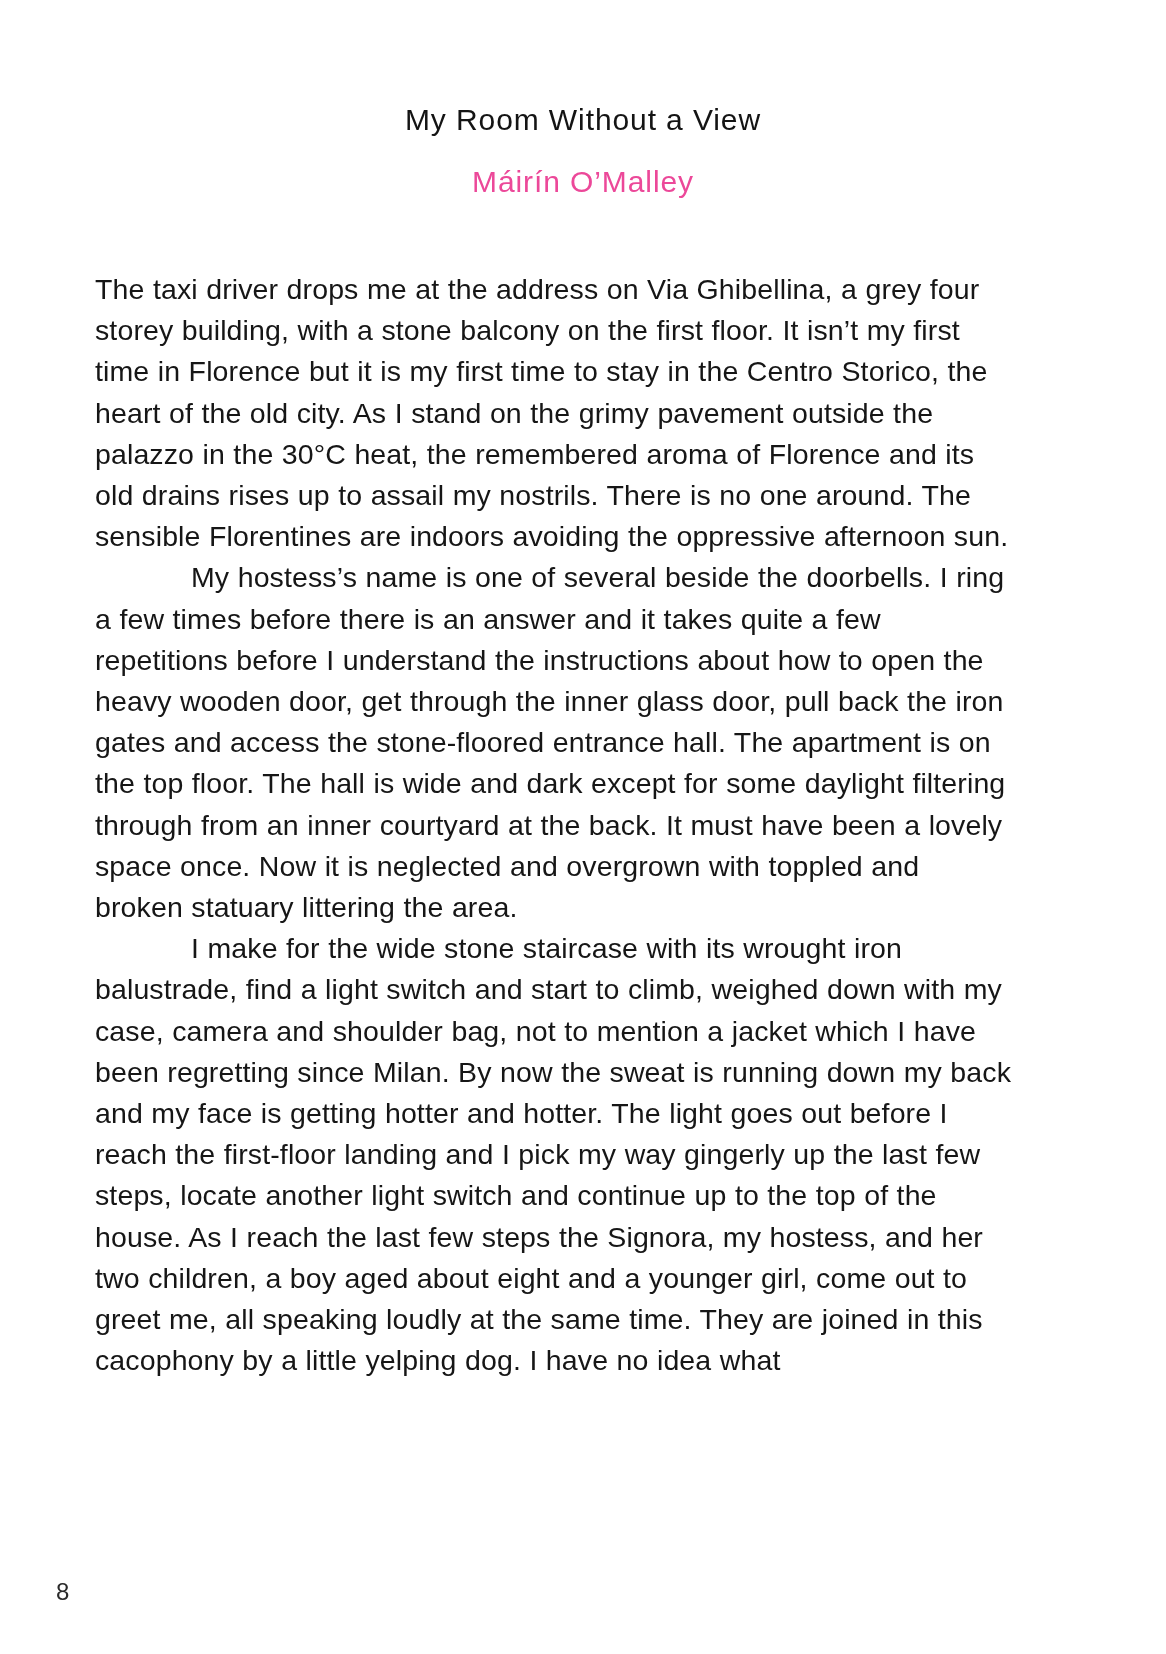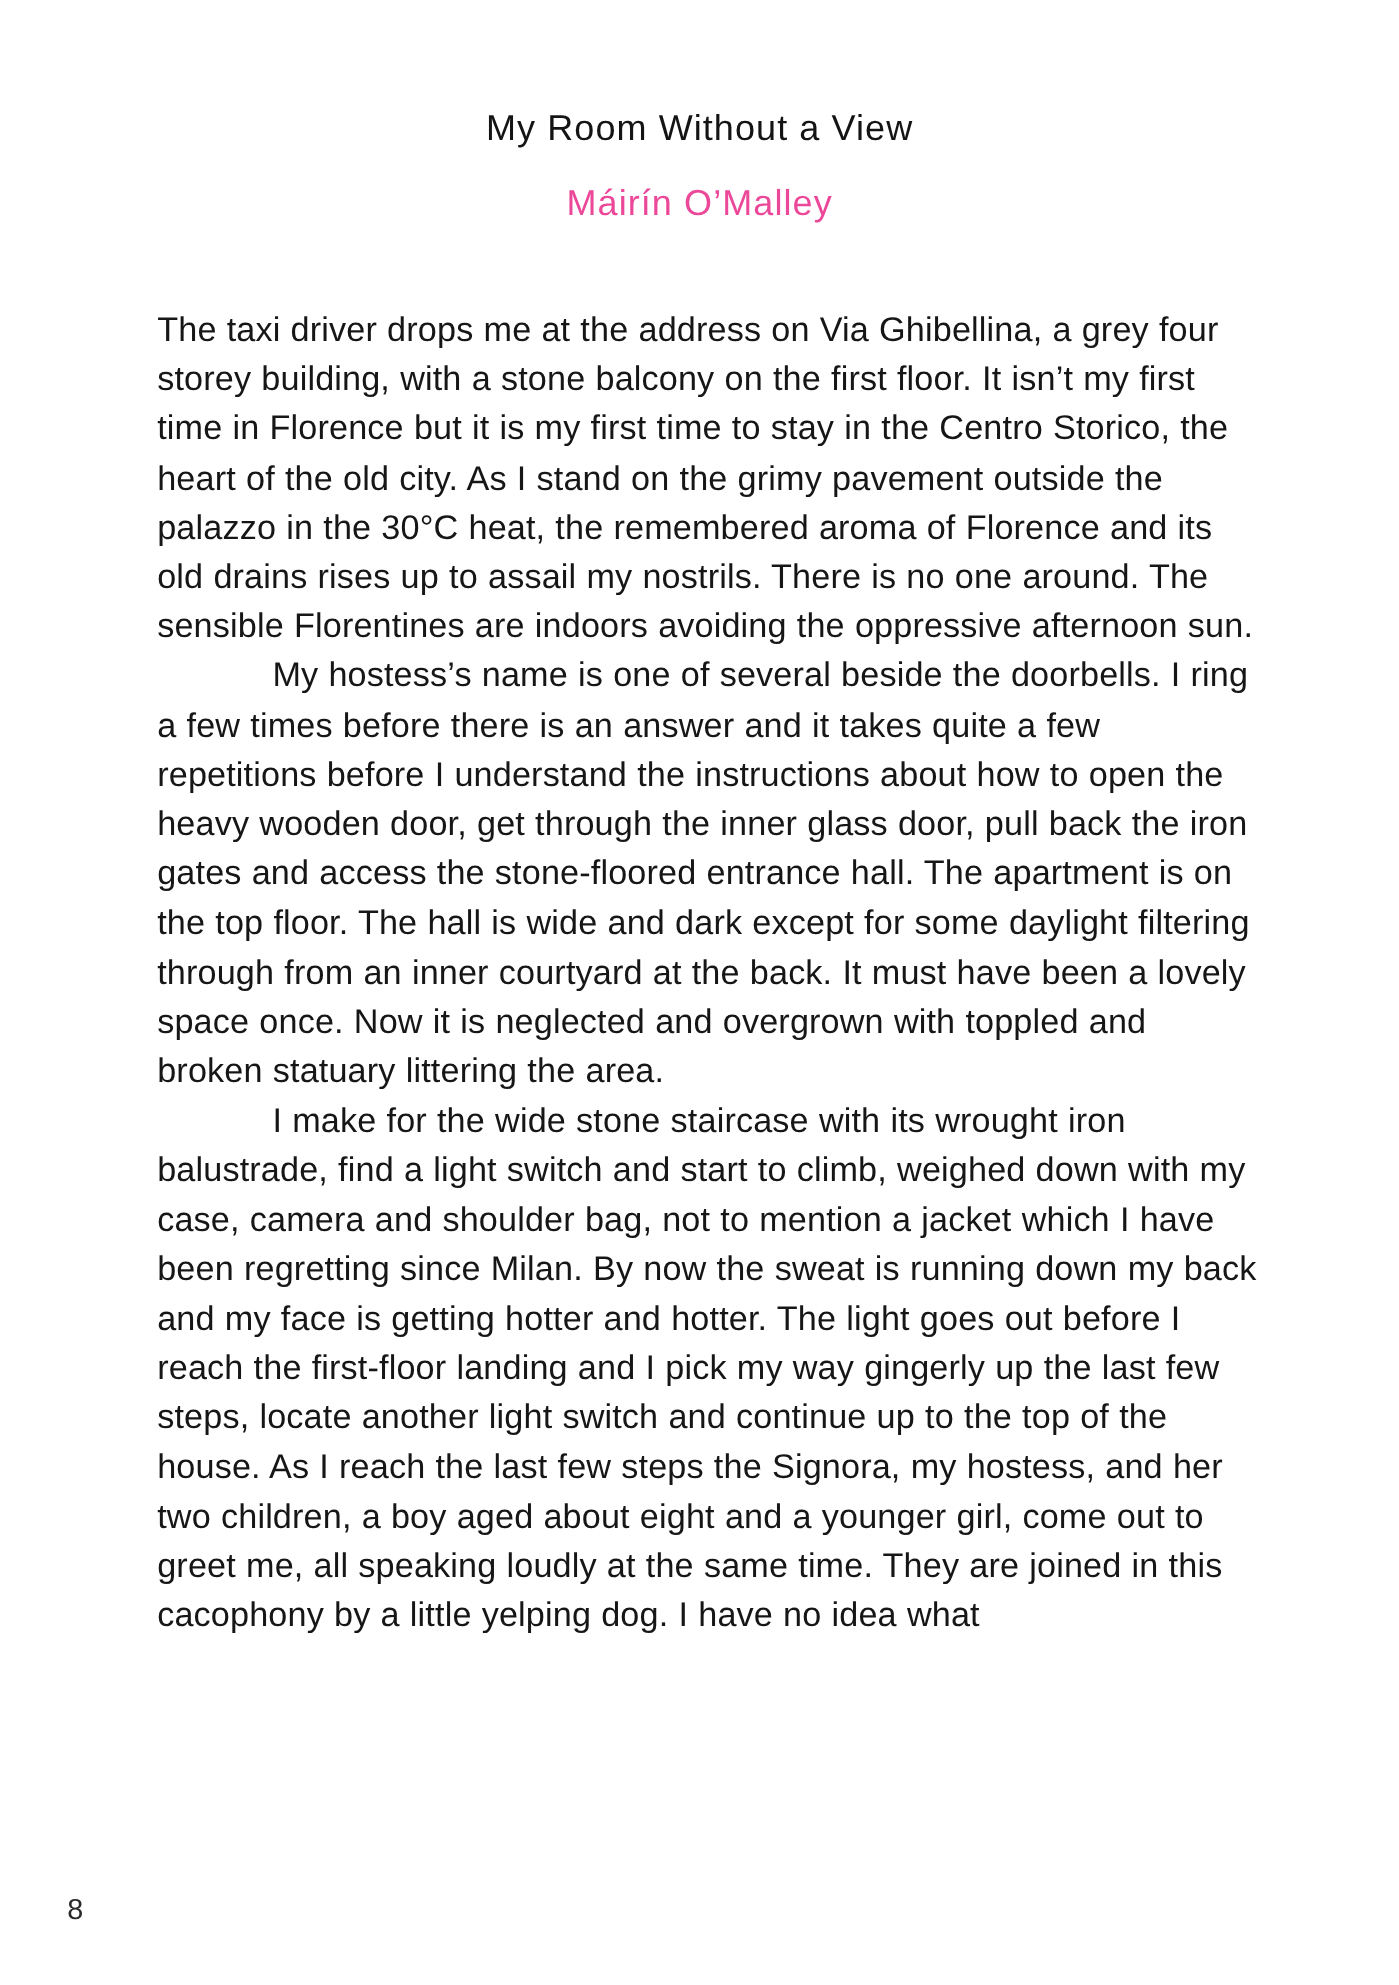--- a/index.html
+++ b/index.html
@@ -26,38 +26,37 @@
     top: 88px;
     width: 1166px;
     text-align: center;
   }
   .doc-title {
     font-size: 30px;
     font-weight: 300;
     letter-spacing: 0.9px;
     line-height: 1.34;
     color: #141414;
-    margin: 0;
+    margin: 12px;
   }
   .doc-author {
     font-size: 30px;
     font-weight: 300;
     letter-spacing: 0.9px;
     line-height: 1.34;
     color: #ec4899;
     margin: 22px 0 0 0;
   }
 
   
   .body-text {
     position: absolute;
     left: 95px;
-    top: 255px;
+    top: 269px;
     width: 920px;
-    margin-left: 36px;
   }
   .para {
     font-size: 28.5px;
     font-weight: 300;
     line-height: 41.2px;
     letter-spacing: 0.12px;
     color: #161616;
     margin: 0;
     text-align: left;
     word-spacing: 0.4px;

